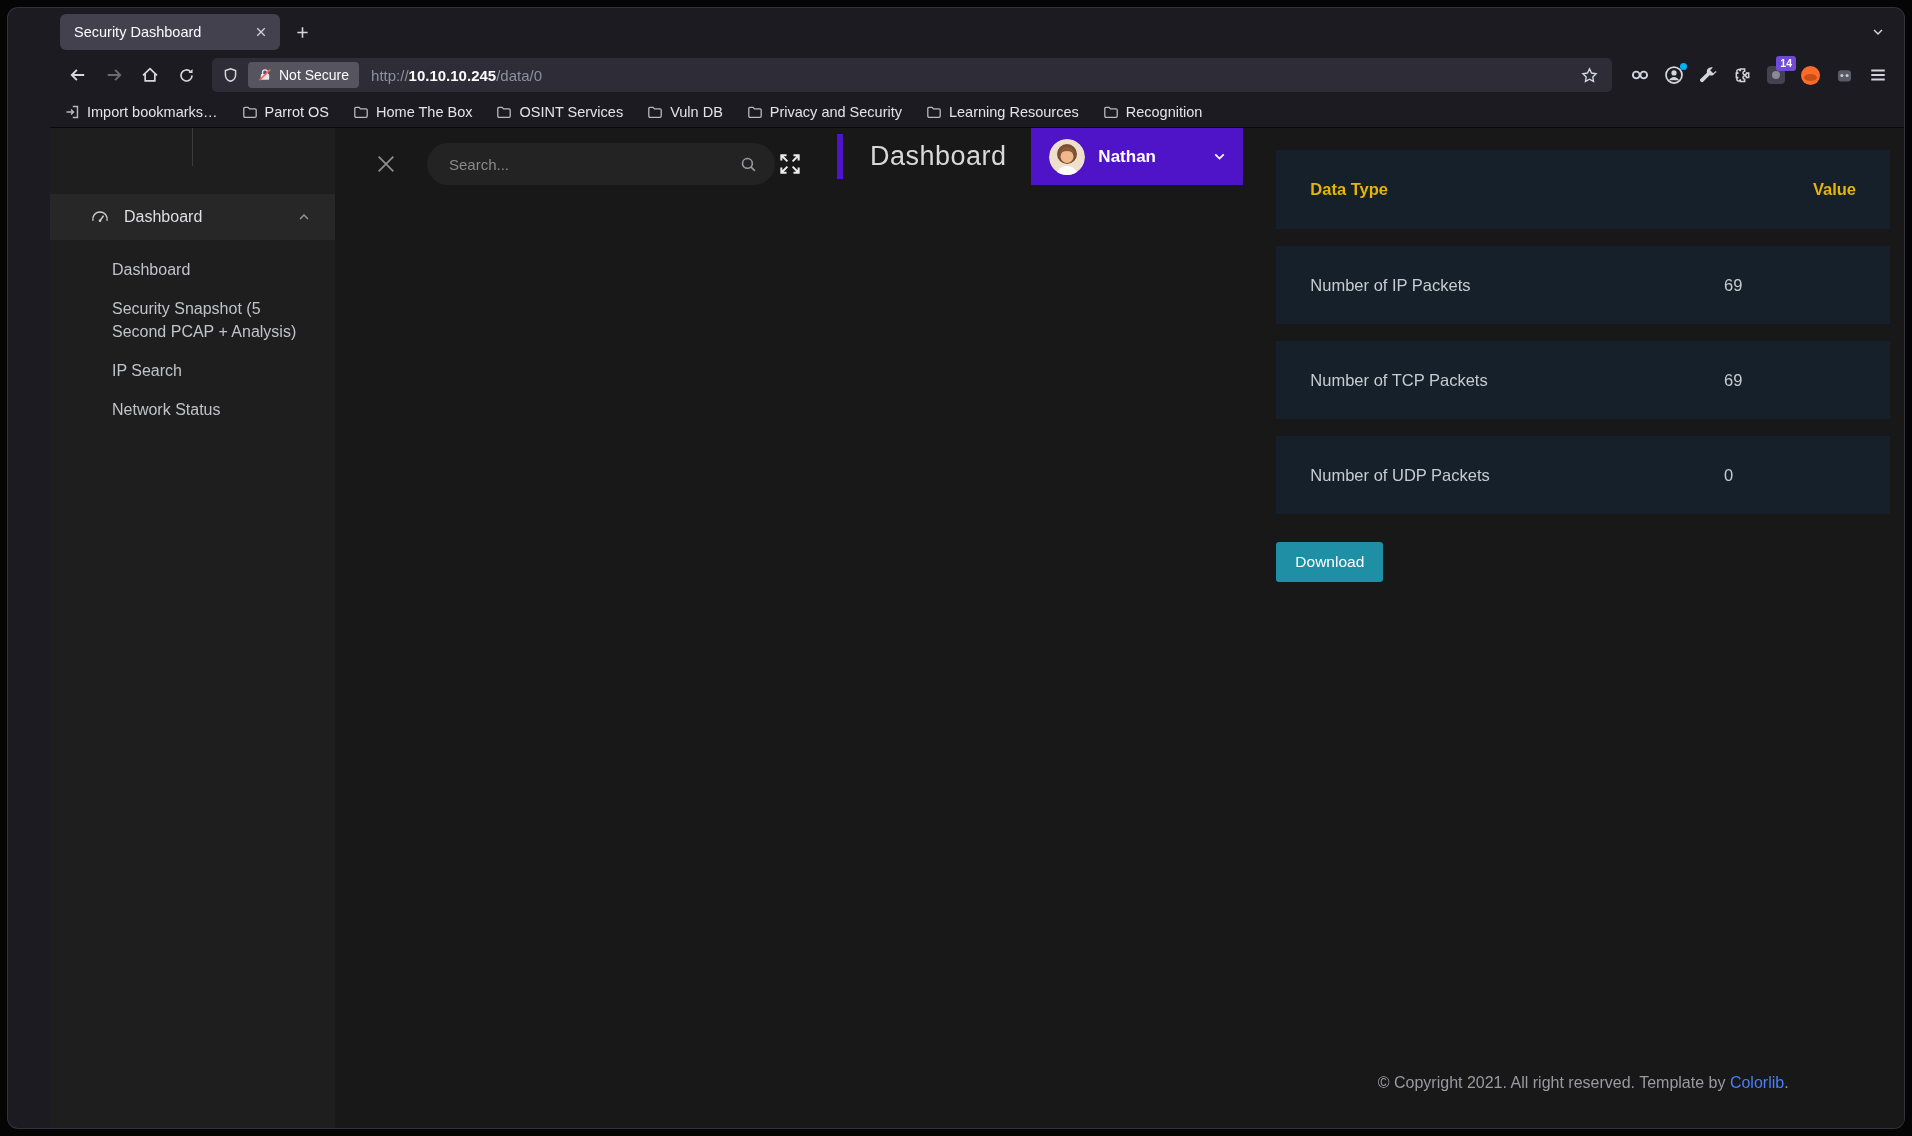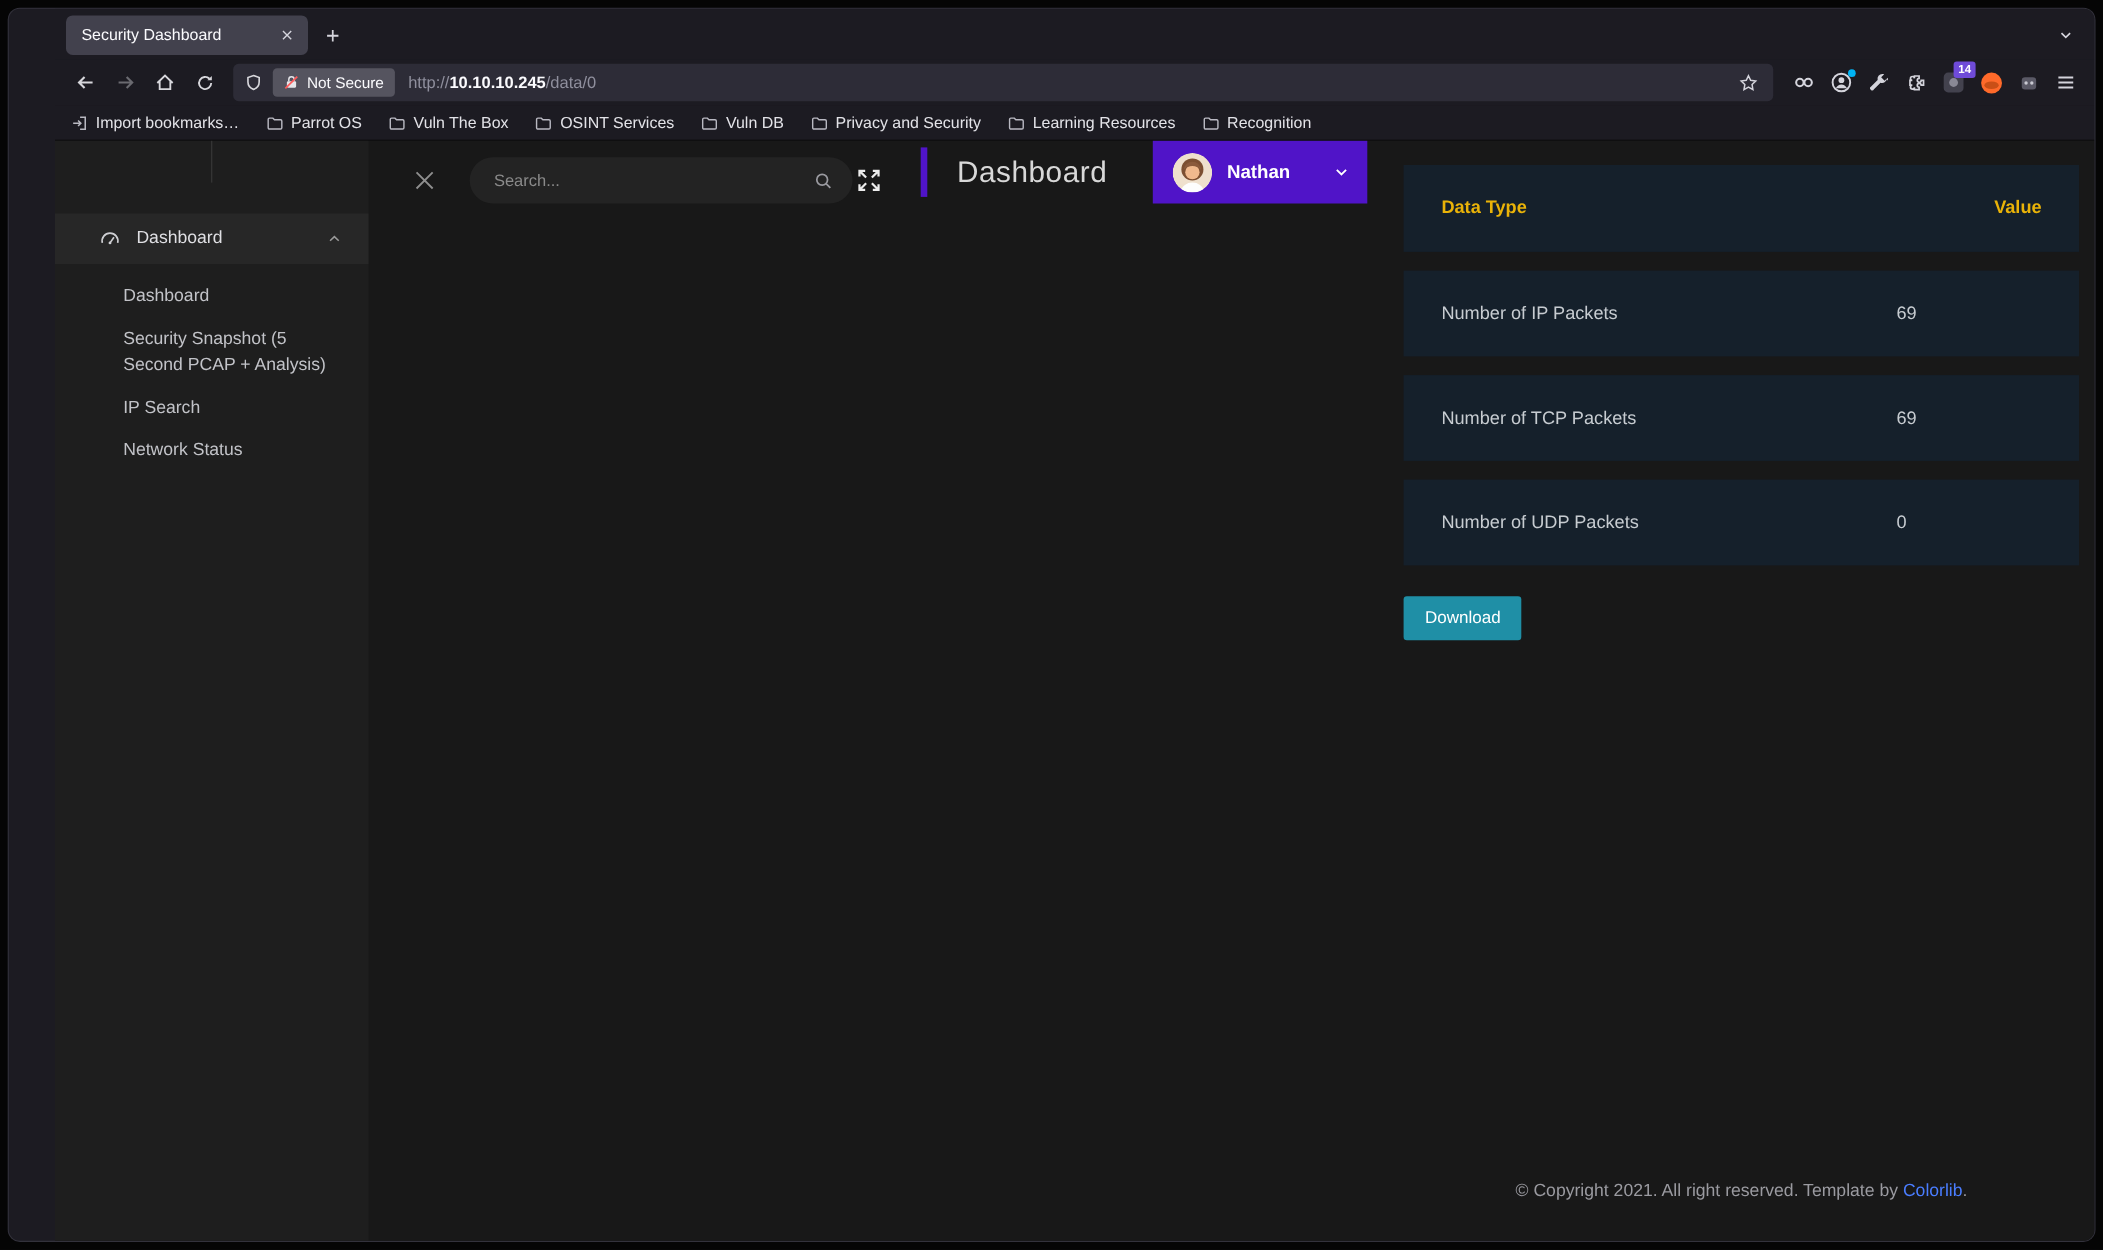--- a/index.html
+++ b/index.html
@@ -69,21 +69,21 @@
   .searchpill input { flex: 1; background: none; border: none; outline: none; color: #cfcfcf; font-size: 15px; font-family: "Liberation Sans", sans-serif; }
   .searchpill input::placeholder { color: #8a8a8a; }
   .searchpill .mag { color: #9a9aa0; }
   .expand-btn { margin-left: auto; color: #ececec; width: 30px; height: 30px; }
 
   .titlebar { height: 57px; position: relative; display: flex; align-items: center; }
   .title-accent { position: absolute; left: 0; top: 6px; width: 6px; height: 45px; background: #5014c8; }
   .page-title { margin-left: 33px; font-size: 27px; font-weight: 400; color: #d8d8d8; letter-spacing: .5px; }
   .breadcrumb { margin-left: 62px; font-size: 20px; color: #9a9aa0; display: flex; gap: 9px; align-items: center; }
   .bc-home { color: #7b6cf5; cursor: pointer; }
-  .userchip { position: absolute; right: 0; top: 0; height: 57px; width: 195px; background: #5014c8; display: flex; align-items: center; padding: 0 16px 0 18px; color: #fff; cursor: pointer; }
+  .userchip { position: absolute; right: 0; top: 0; height: 57px; width: 212px; background: #5014c8; display: flex; align-items: center; padding: 0 16px 0 18px; color: #fff; cursor: pointer; }
   .avatar { width: 36px; height: 36px; border-radius: 50%; overflow: hidden; flex-shrink: 0; }
   .user-name { margin-left: 13px; font-size: 17px; font-weight: bold; }
   .userchip .chev { margin-left: auto; color: #fff; }
 
   .mainbody { flex: 1; display: flex; flex-direction: column; padding: 22px 14px 0 33px; }
   .thead, .trow { background: #15202b; display: flex; align-items: center; padding: 0 34px; }
   .thead { height: 79px; color: #eab308; font-weight: bold; font-size: 16.5px; }
   .trow { height: 78px; margin-top: 17px; color: #c7ccd1; font-size: 16.5px; }
   .cell-type { flex: 1; }
   .cell-value { width: 132px; }
@@ -227,21 +227,21 @@
     <span class="bm-item">
       <svg width="16" height="16" viewBox="0 0 16 16" stroke="currentColor" stroke-width="1.3" fill="none">
           <path d="M1.8 4.6c0-.7.5-1.2 1.2-1.2h3.1l1.4 1.5h5.5c.7 0 1.2.5 1.2 1.2v6c0 .7-.5 1.2-1.2 1.2H3c-.7 0-1.2-.5-1.2-1.2Z"></path>
         </svg>
       <span>Parrot OS</span>
     </span>
     <span class="bm-item">
       <svg width="16" height="16" viewBox="0 0 16 16" stroke="currentColor" stroke-width="1.3" fill="none">
           <path d="M1.8 4.6c0-.7.5-1.2 1.2-1.2h3.1l1.4 1.5h5.5c.7 0 1.2.5 1.2 1.2v6c0 .7-.5 1.2-1.2 1.2H3c-.7 0-1.2-.5-1.2-1.2Z"></path>
         </svg>
-      <span>Vuln The Box</span>
+      <span>Home The Box</span>
     </span>
     <span class="bm-item">
       <svg width="16" height="16" viewBox="0 0 16 16" stroke="currentColor" stroke-width="1.3" fill="none">
           <path d="M1.8 4.6c0-.7.5-1.2 1.2-1.2h3.1l1.4 1.5h5.5c.7 0 1.2.5 1.2 1.2v6c0 .7-.5 1.2-1.2 1.2H3c-.7 0-1.2-.5-1.2-1.2Z"></path>
         </svg>
       <span>OSINT Services</span>
     </span>
     <span class="bm-item">
       <svg width="16" height="16" viewBox="0 0 16 16" stroke="currentColor" stroke-width="1.3" fill="none">
           <path d="M1.8 4.6c0-.7.5-1.2 1.2-1.2h3.1l1.4 1.5h5.5c.7 0 1.2.5 1.2 1.2v6c0 .7-.5 1.2-1.2 1.2H3c-.7 0-1.2-.5-1.2-1.2Z"></path>

